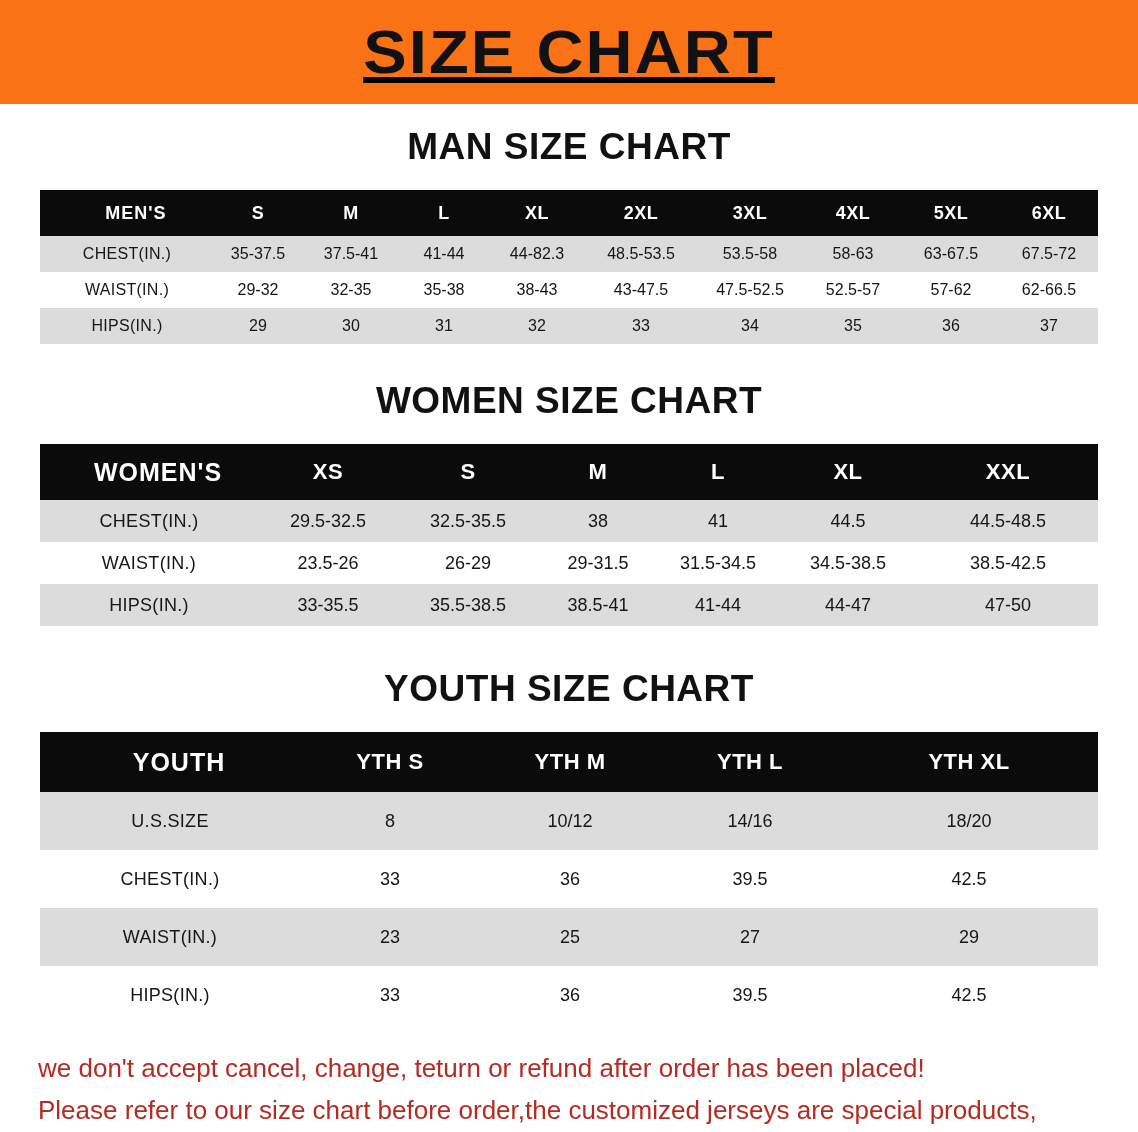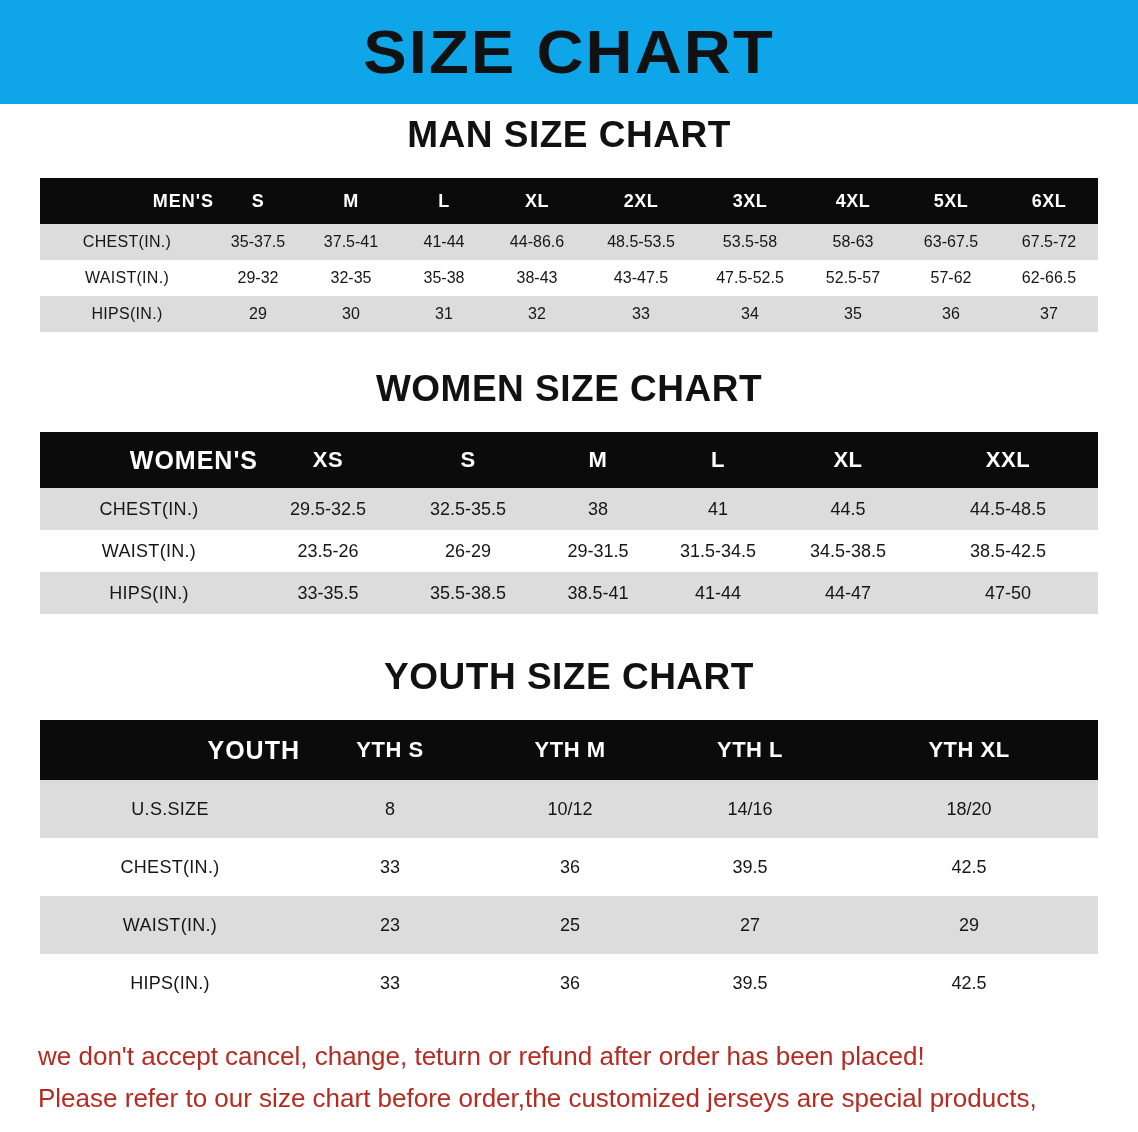--- a/index.html
+++ b/index.html
@@ -14,44 +14,45 @@
     position: relative;
     width: 1138px;
     height: 1132px;
     background: #ffffff;
   }
 
   
   .banner {
     width: 100%;
     height: 104px;
-    background: #0ea5e9;
+    background: #f97316;
     display: flex;
     align-items: center;
     justify-content: center;
+    text-decoration: underline;
   }
   .banner-title {
     font-family: "Liberation Sans", sans-serif;
     font-weight: bold;
     font-size: 62px;
     letter-spacing: 2px;
     color: #111111;
     line-height: 1;
     transform: scaleX(1.05);
   }
 
   
   .section-title {
     text-align: center;
     font-weight: bold;
     color: #111111;
     font-size: 37px;
     letter-spacing: 0.5px;
   }
-  .title-man    { margin-top: 10px; margin-bottom: 22px; }
+  .title-man    { margin-top: 22px; margin-bottom: 22px; }
   .title-women  { margin-top: 36px; margin-bottom: 22px; }
   .title-youth  { margin-top: 42px; margin-bottom: 22px; }
 
   
   .tbl-wrap {
     padding: 0 40px;
   }
   table.chart {
     width: 1058px;
     border-collapse: collapse;
@@ -71,21 +72,21 @@
     background: #0b0b0b;
   }
   table.chart thead th {
     color: #ffffff;
     font-weight: bold;
     height: 46px;
     font-size: 19px;
     letter-spacing: 0.5px;
   }
   table.chart thead th.rowlabel {
-    text-align: right;
+    text-align: center;
     padding-left: 18px;
     font-size: 23px;
     letter-spacing: 1px;
   }
   
   table.chart tbody tr { height: 36px; }
   table.chart tbody tr.shade  { background: #dcdcdc; }
   table.chart tbody tr.plain  { background: #ffffff; }
   table.chart td.rowlabel {
     text-align: center;
@@ -160,21 +161,21 @@
             <th>5XL</th>
             <th>6XL</th>
           </tr>
         </thead>
       <tbody>
           <tr class="shade">
             <td class="rowlabel">CHEST(IN.)</td>
             <td>35-37.5</td>
             <td>37.5-41</td>
             <td>41-44</td>
-            <td>44-86.6</td>
+            <td>44-82.3</td>
             <td>48.5-53.5</td>
             <td>53.5-58</td>
             <td>58-63</td>
             <td>63-67.5</td>
             <td>67.5-72</td>
           </tr>
           <tr class="plain">
             <td class="rowlabel">WAIST(IN.)</td>
             <td>29-32</td>
             <td>32-35</td>

